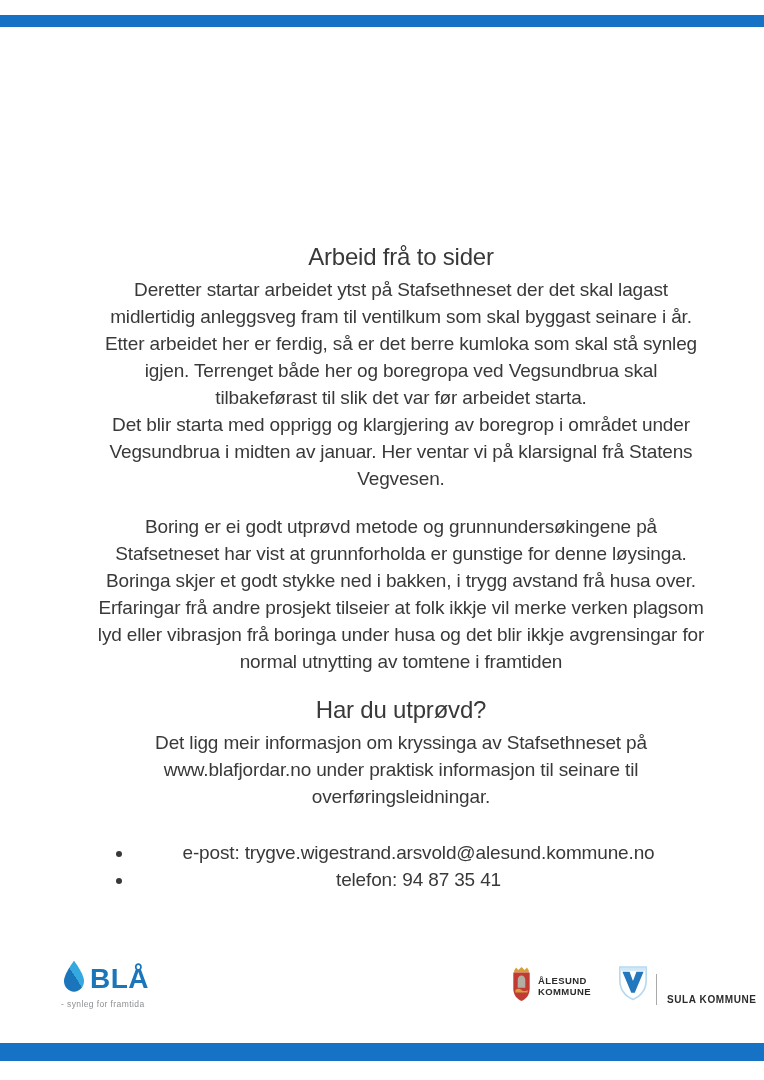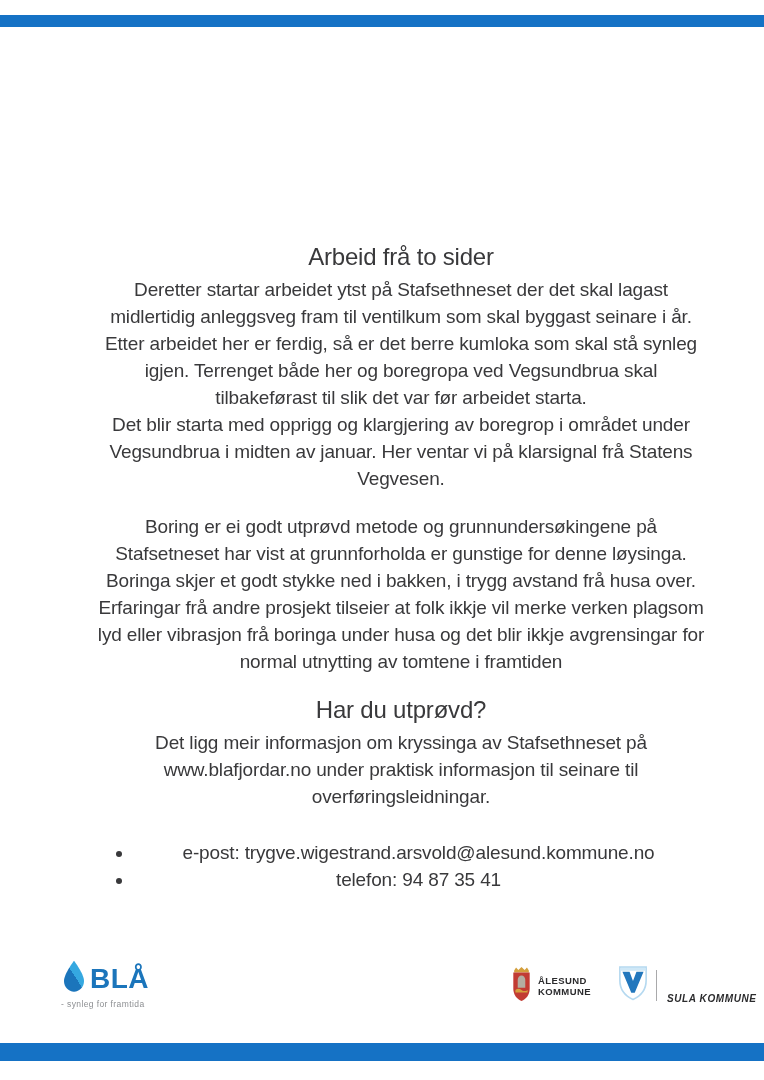--- a/index.html
+++ b/index.html
@@ -91,21 +91,21 @@
   .alesund-text {
     display: flex;
     flex-direction: column;
     margin-left: 6px;
     font-size: 9.5px;
     font-weight: 700;
     color: #2b2b2d;
     letter-spacing: 0.4px;
     line-height: 11px;
   }
-  .sula { display: flex; align-items: flex-start; margin-left: 28px; font-style: italic; }
+  .sula { display: flex; align-items: flex-end; margin-left: 28px; }
   .sula-divider {
     width: 1px;
     height: 31px;
     background: #a9a9ab;
     margin-left: 9px;
     margin-top: 4px;
   }
   .sula-text {
     font-size: 10px;
     font-weight: 700;

